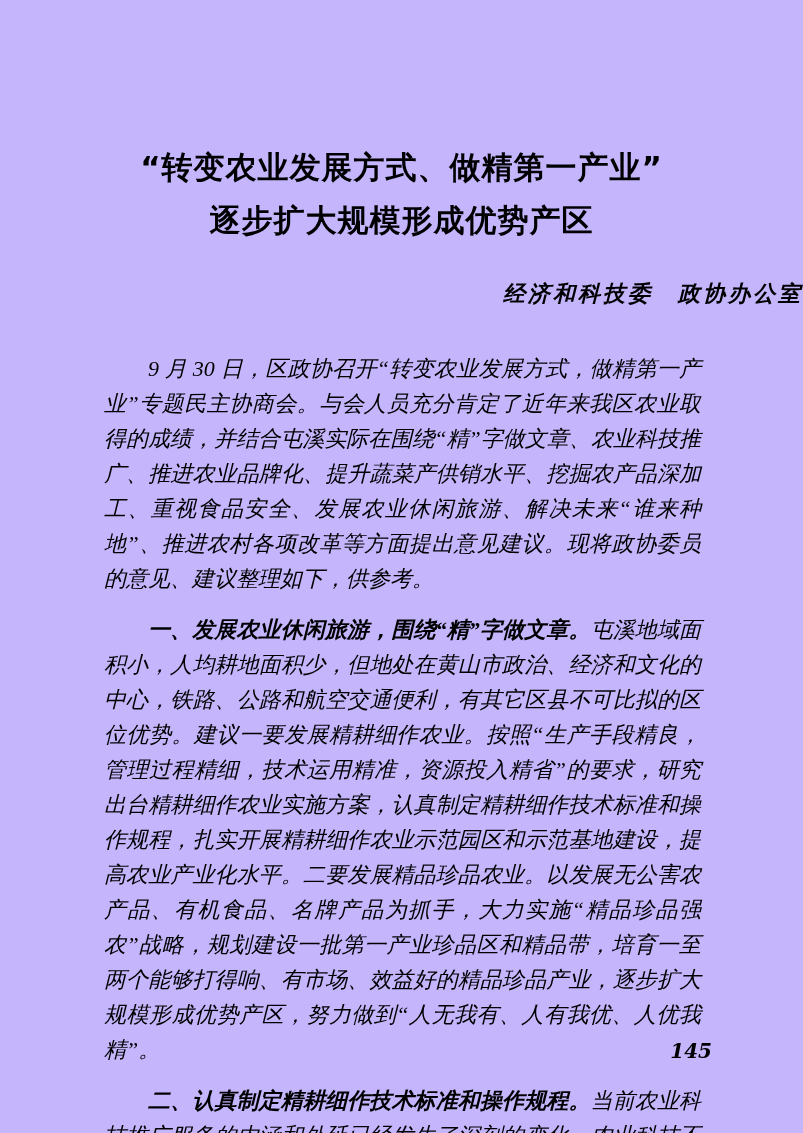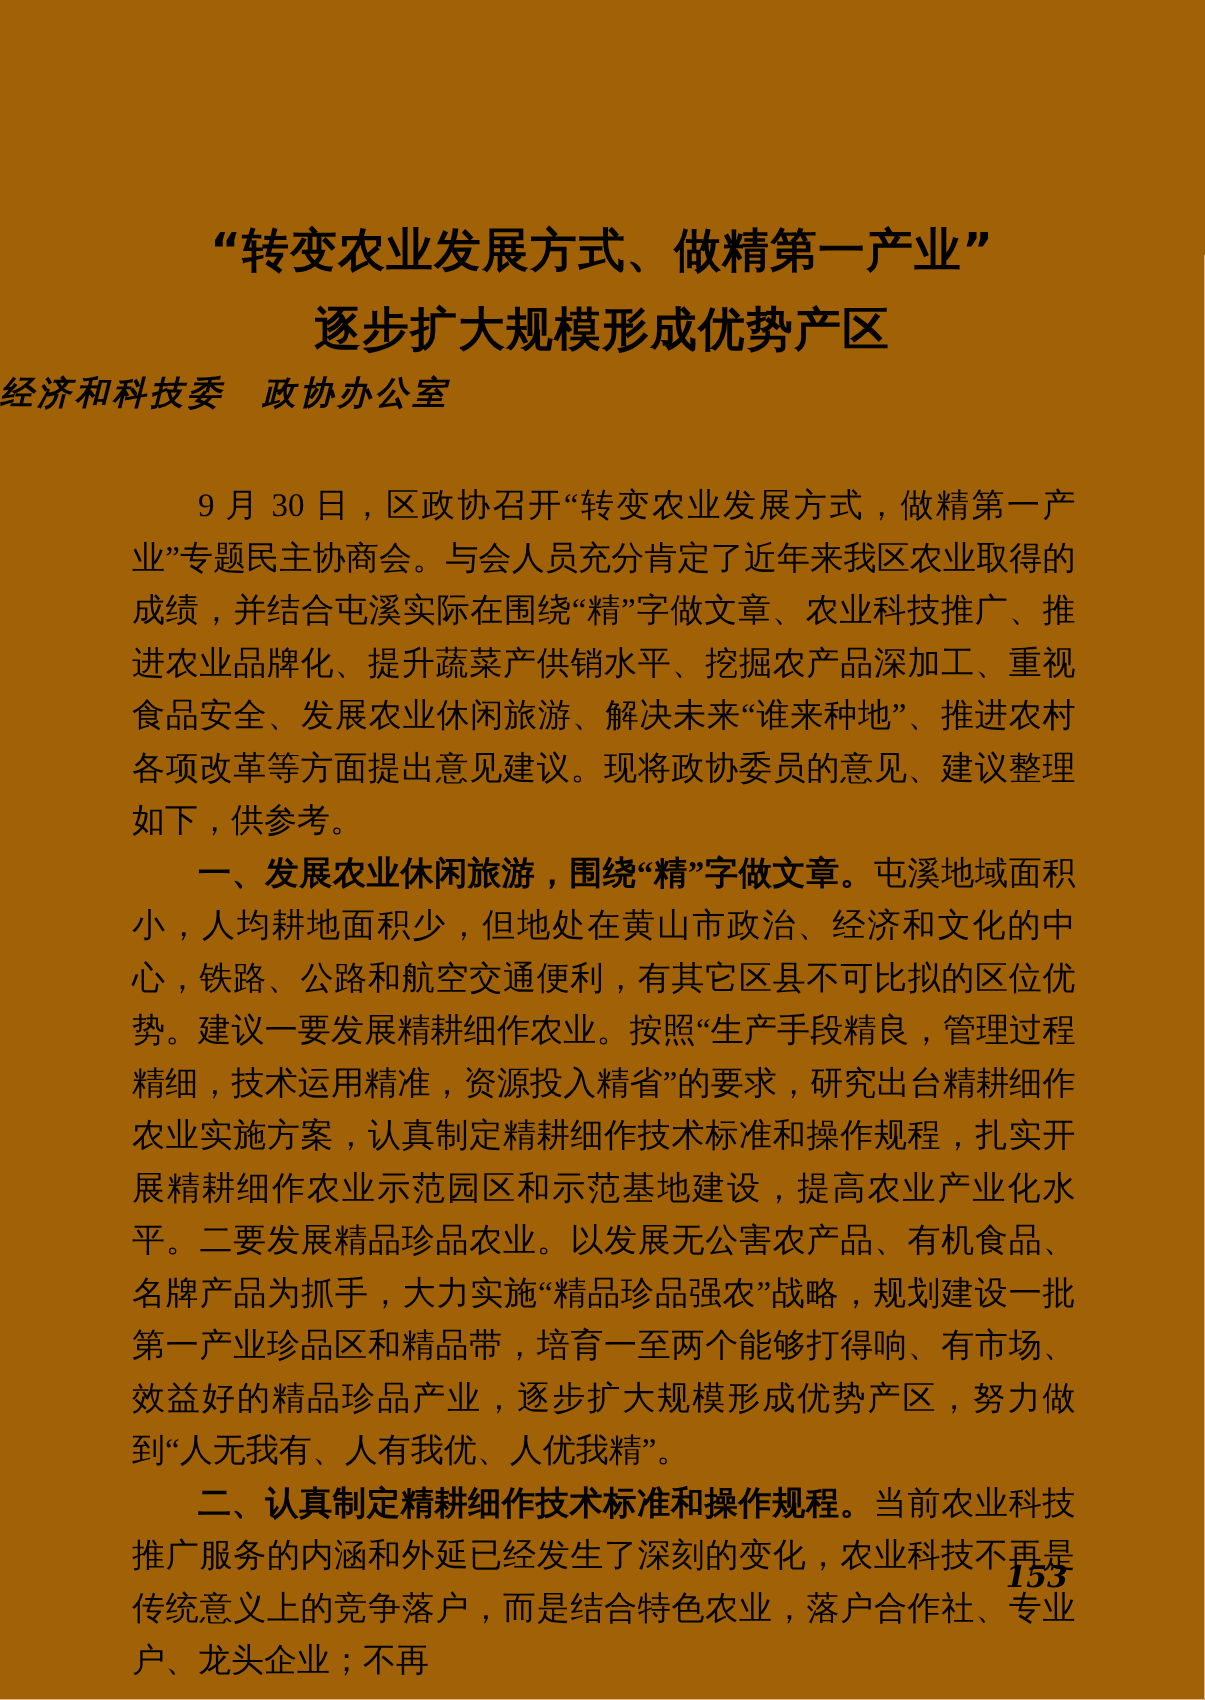--- a/index.html
+++ b/index.html
@@ -11,55 +11,56 @@
     width: 803px;
     height: 1133px;
     position: relative;
     color: #000000;
     font-family: "Liberation Serif", "DejaVu Serif", serif;
     overflow: hidden;
   }
   .page {
     position: absolute;
     inset: 0;
-    background: #a16207;
+    background: #c4b5fd;
   }
   .doc-title {
     margin: 141px 70px 0 70px;
     text-align: center;
     font-family: "DejaVu Sans", "Liberation Sans", sans-serif;
     font-weight: 900;
     font-size: 31px;
     line-height: 53px;
     letter-spacing: 1px;
   }
   .doc-title .title-line {
     display: block;
     white-space: nowrap;
   }
   .byline {
-    margin-top: 0;
-    text-align: left;
+    margin-top: 32px;
+    text-align: right;
     font-size: 22px;
     font-weight: bold;
     font-style: italic;
     letter-spacing: 3px;
     line-height: 30px;
   }
   .body-text {
     margin: 42px 86px 0 88px;
     font-size: 22px;
     line-height: 35px;
     text-align: justify;
     text-justify: inter-character;
   }
   .para {
-    margin: 0;
+    margin: 16px;
     padding: 0;
     text-indent: 2em;
+    font-style: italic;
   }
   .para .lead {
     font-weight: bold;
   }
   .page-number {
     position: absolute;
     top: 1039px;
     right: 91px;
     font-size: 20px;
     font-weight: bold;
@@ -82,15 +83,15 @@
   <div class="body-text">
 
     <p class="para"><span class="lead"></span><span>9 月 30 日，区政协召开“转变农业发展方式，做精第一产业”专题民主协商会。与会人员充分肯定了近年来我区农业取得的成绩，并结合屯溪实际在围绕“精”字做文章、农业科技推广、推进农业品牌化、提升蔬菜产供销水平、挖掘农产品深加工、重视食品安全、发展农业休闲旅游、解决未来“谁来种地”、推进农村各项改革等方面提出意见建议。现将政协委员的意见、建议整理如下，供参考。</span></p>
 
     <p class="para"><span class="lead">一、发展农业休闲旅游，围绕“精”字做文章。</span><span>屯溪地域面积小，人均耕地面积少，但地处在黄山市政治、经济和文化的中心，铁路、公路和航空交通便利，有其它区县不可比拟的区位优势。建议一要发展精耕细作农业。按照“生产手段精良，管理过程精细，技术运用精准，资源投入精省”的要求，研究出台精耕细作农业实施方案，认真制定精耕细作技术标准和操作规程，扎实开展精耕细作农业示范园区和示范基地建设，提高农业产业化水平。二要发展精品珍品农业。以发展无公害农产品、有机食品、名牌产品为抓手，大力实施“精品珍品强农”战略，规划建设一批第一产业珍品区和精品带，培育一至两个能够打得响、有市场、效益好的精品珍品产业，逐步扩大规模形成优势产区，努力做到“人无我有、人有我优、人优我精”。</span></p>
 
     <p class="para"><span class="lead">二、认真制定精耕细作技术标准和操作规程。</span><span>当前农业科技推广服务的内涵和外延已经发生了深刻的变化，农业科技不再是传统意义上的竞争落户，而是结合特色农业，落户合作社、专业户、龙头企业；不再</span></p>
 
   </div>
 
-  <div class="page-number">153</div>
+  <div class="page-number">145</div>
 
 </div>
 
 </body></html>

